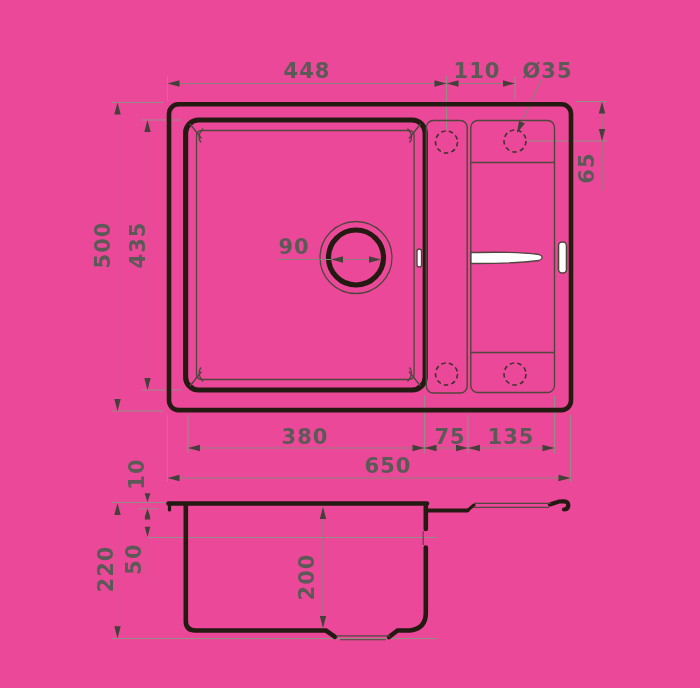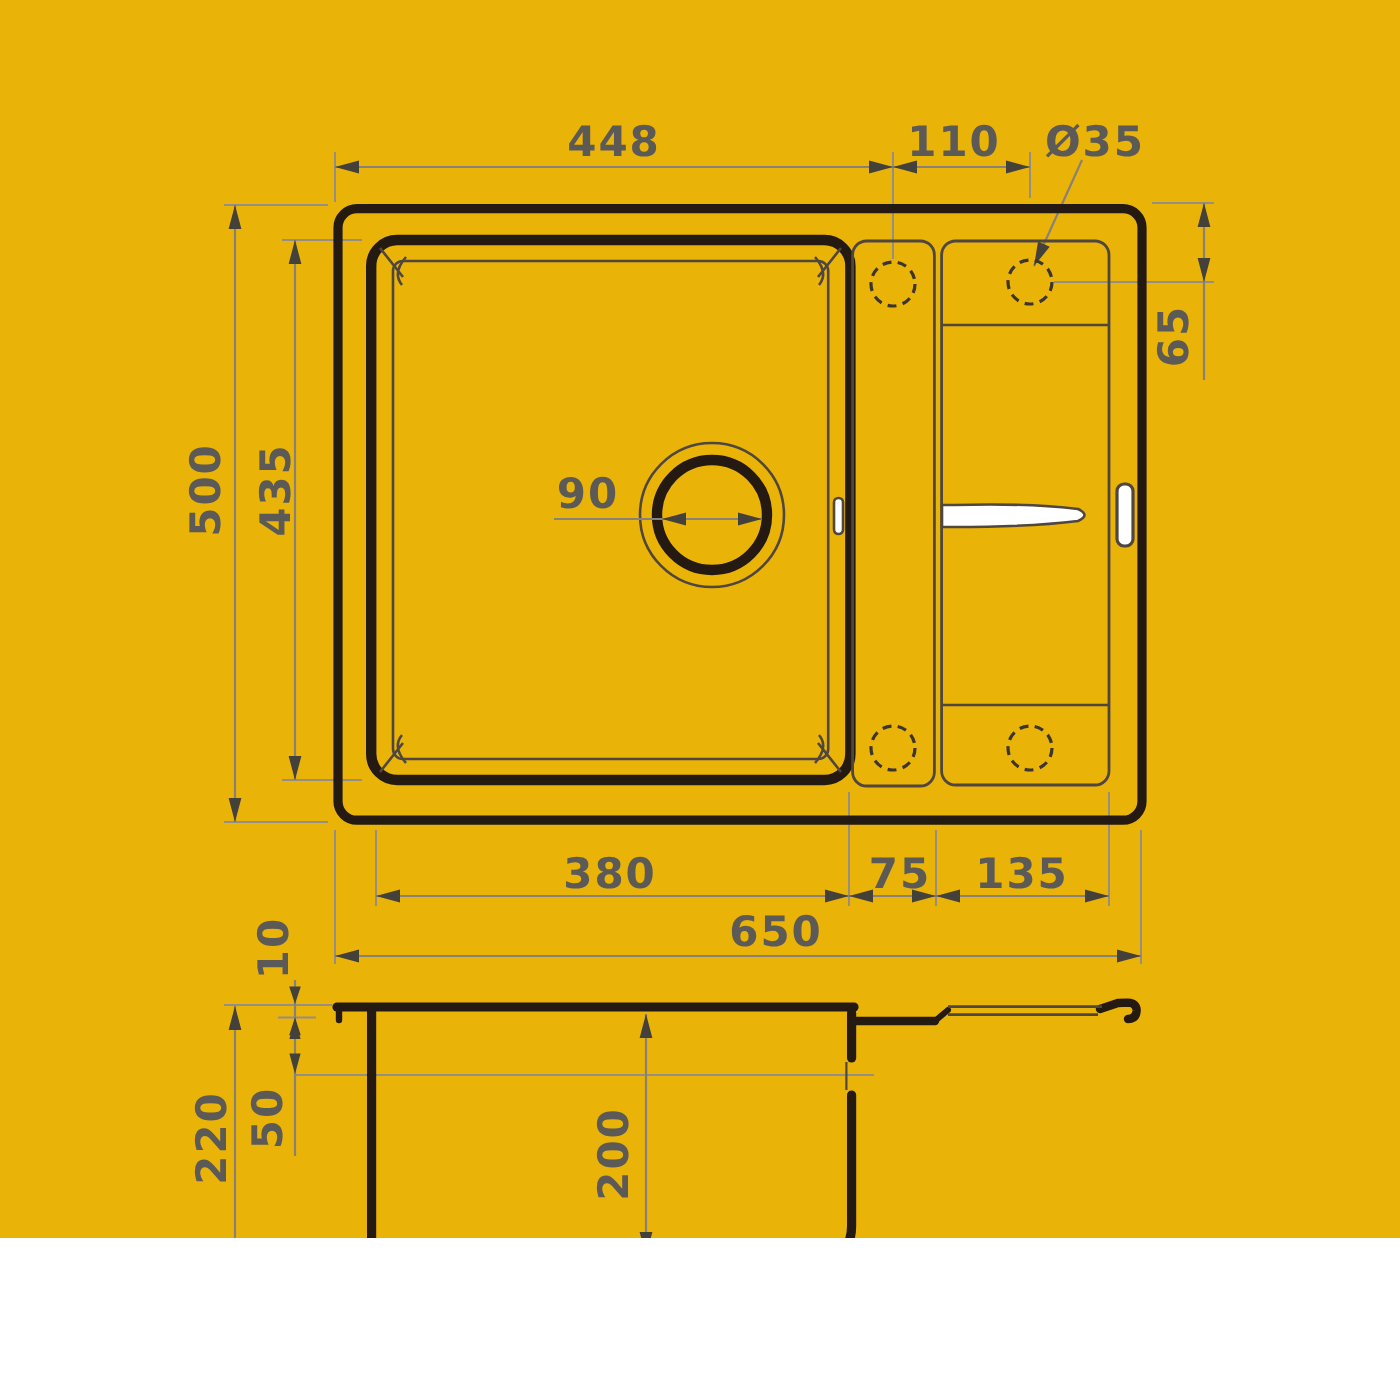--- a/index.html
+++ b/index.html
@@ -1,16 +1,16 @@
 <!DOCTYPE html>
 <html><head>
 <meta charset="utf-8">
 <style>
   html,body{margin:0;padding:0;background:#ffffff;}
-  .stage{position:relative;width:700px;height:619px;background:#eab308;overflow:hidden;}
+  .stage{position:relative;width:700px;height:688px;background:#ec4899;overflow:hidden;}
   svg{display:block;}
   text.dim{
     font-family:"DejaVu Sans","Liberation Sans",sans-serif;
     font-weight:700;
     font-size:21px;
     letter-spacing:1px;
     fill:#5c5a57;
   }
 </style>
 </head>

